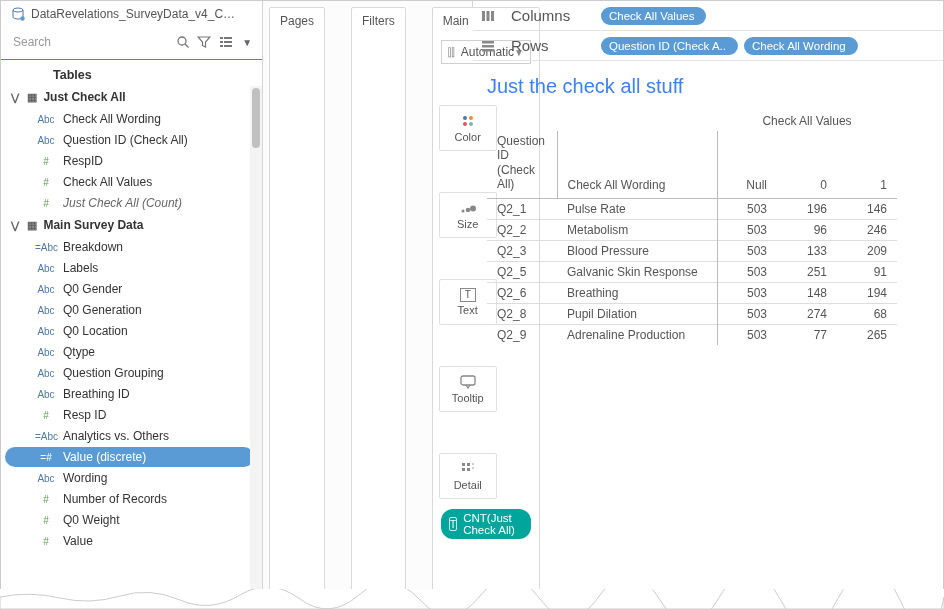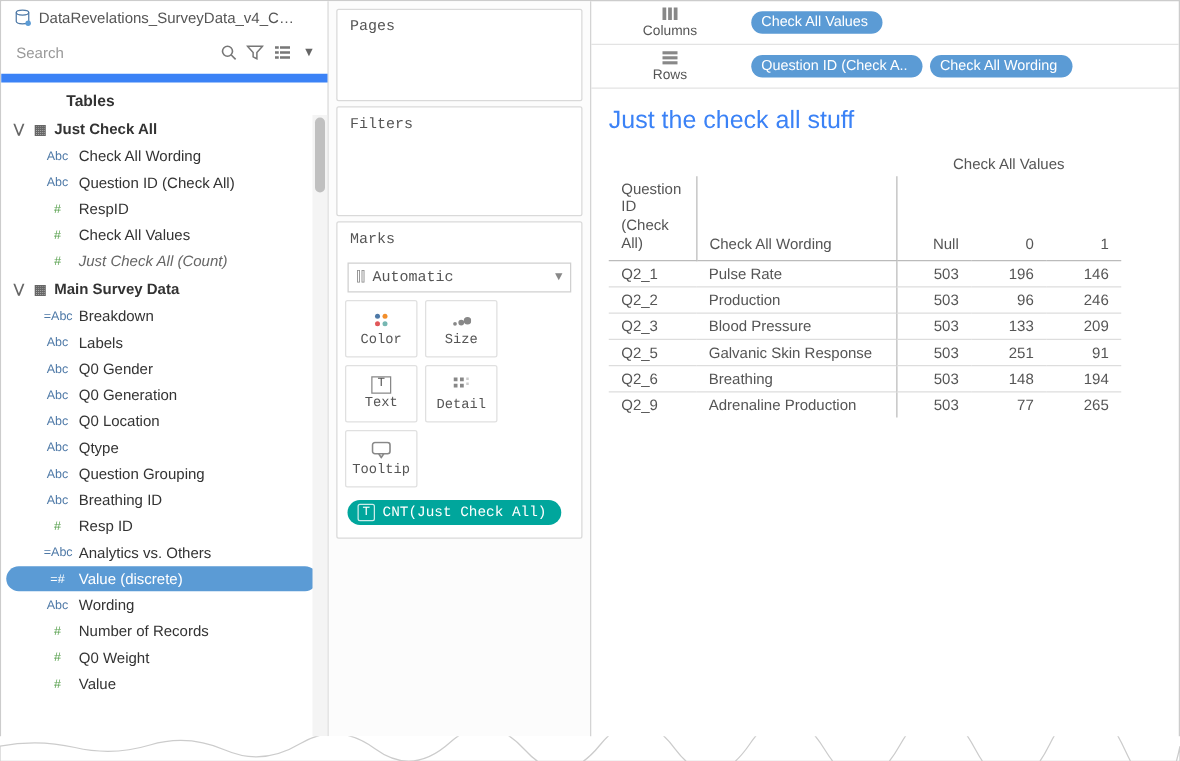--- a/index.html
+++ b/index.html
@@ -8,21 +8,21 @@
 .app { display: flex; height: 100%; border: 1px solid #ccc; }
 
 
 .sidebar { width: 262px; border-right: 1px solid #d4d4d4; display: flex; flex-direction: column; background: #fff; }
 .sidebar-tabs { display: flex; border-bottom: 1px solid #d4d4d4; height: 32px; align-items: stretch; }
 .sidebar-tab { padding: 8px 16px; font-size: 13px; cursor: pointer; border-right: 1px solid #d4d4d4; display:flex; align-items:center; }
 .sidebar-tab.active { font-weight: bold; border-bottom: 2px solid #333; }
 .collapse-arrow { margin-left: auto; padding: 8px 10px; cursor: pointer; font-size: 14px; color: #666; display:flex; align-items:center;}
 .datasource-row { display: flex; align-items: center; padding: 6px 10px; gap: 6px; color: #555; }
 .ds-icon { width: 14px; height: 14px; display:inline-flex; align-items:center; justify-content:center; }
-.search-row { display: flex; align-items: center; padding: 4px 6px 6px 10px; gap: 4px; border-bottom: 7px solid #3b82f6; }
+.search-row { display: flex; align-items: center; padding: 4px 6px 6px 10px; gap: 4px; border-bottom: 1px solid #3b82f6; }
 .search-input { flex: 1; border: none; outline: none; font-size: 12px; padding: 4px 2px; color: #666; }
 .search-input::placeholder { color: #999; }
 .icon-btn { width: 20px; height: 20px; display:inline-flex; align-items:center; justify-content:center; cursor:pointer; color:#666; }
 
 .tables-header { font-weight: bold; padding: 8px 12px 4px; font-size: 12.5px; margin-left: 40px; }
 .tree { overflow-y: auto; flex: 1; position: relative; }
 .tree-scroll { position:absolute; right:0; top:0; bottom:0; width:12px; background:#f4f4f4; }
 .tree-scroll-thumb { position:absolute; right:2px; top:2px; width:8px; height:60px; background:#c0c0c0; border-radius:4px; }
 
 .tree-group-header { display:flex; align-items:center; gap:6px; padding: 4px 6px 4px 10px; font-weight:bold; cursor:pointer; }
@@ -30,44 +30,44 @@
 .table-icon { color:#666; font-size:11px; }
 .tree-item { display:flex; align-items:center; gap:6px; padding: 3px 6px 3px 30px; cursor:pointer; border-radius: 10px; margin: 1px 8px 1px 4px;}
 .tree-item .type-ico { width:22px; text-align:center; font-size:10px; font-weight:normal; }
 .tree-item.abc .type-ico { color:#4e79a7; }
 .tree-item.num .type-ico { color:#59a14f; }
 .tree-item.italic { font-style: italic; color:#666; }
 .tree-item.selected { background:#5b9bd5; color:#fff; }
 .tree-item.selected .type-ico { color:#fff; }
 
 
-.middle { width: 210px; border-right: 1px solid #d4d4d4; display:flex; flex-direction:column; padding: 6px; gap:4px; background:#fcfcfc;font-family:Liberation Mono, monospace; }
+.middle { width: 210px; border-right: 1px solid #d4d4d4; display:flex; flex-direction:row; padding: 6px; gap:26px; background:#fcfcfc; }
 .card { border:1px solid #d9d9d9; border-radius:2px; background:#fff; }
 .card-title { padding:6px 10px; font-size:12px; color:#555; }
 .card.pages .card-body, .card.filters .card-body { height: 46px; }
 .card.filters .card-body { height: 60px; }
 
 .marks-card .mark-dropdown { margin:6px 8px; border:1px solid #d0d0d0; display:flex; align-items:center; padding:4px 6px; font-size:12px; color:#555; cursor:pointer; }
 .marks-card .mark-dropdown .dd-ico { margin-right:6px; color:#888; font-size:11px;}
 .marks-card .mark-dropdown .dd-caret { margin-left:auto; color:#888; font-size:10px; }
 
 .marks-grid { display:flex; flex-wrap:wrap; padding: 0 6px 6px; gap:6px; }
-.mark-cell { width: 58px; height:46px; border:1px solid #e0e0e0; border-radius:2px; display:flex; flex-direction:column; align-items:center; justify-content:center; gap:2px; font-size:11px; color:#555; cursor:pointer; }
+.mark-cell { width: 58px; height:46px; border:1px solid #e0e0e0; border-radius:2px; display:flex; flex-direction:column; align-items:center; justify-content:center; gap:2px; font-size:11px; color:#555; cursor:pointer;margin-top:35px; }
 .mark-cell .mi { font-size:13px; height:16px; display:flex; align-items:center; justify-content:center; }
 .mark-cell.w2 { width: 58px; }
 
 .pill-row { padding: 4px 8px 10px; }
 .pill { display:inline-flex; align-items:center; gap:6px; background:#00a69c; color:#fff; border-radius:12px; padding:3px 12px 3px 8px; font-size:11.5px; cursor:pointer; }
 .pill .pill-ico { font-size:10px; border:1px solid rgba(255,255,255,.8); width:14px; height:14px; display:inline-flex; align-items:center; justify-content:center; border-radius:2px; }
 .pill.blue { background:#5b9bd5; }
 
 
 .viewarea { flex:1; display:flex; flex-direction:column; }
 .shelf-row { display:flex; align-items:center; border-bottom:1px solid #e3e3e3; padding: 4px 8px; gap: 10px; min-height:30px; }
-.shelf-label { width:110px; display:flex; align-items:center; gap:2px; color:#555; font-size:11px;flex-direction:column; }
+.shelf-label { width:110px; display:flex; align-items:center; gap:16px; color:#555; font-size:15px; }
 .shelf-pills { display:flex; gap:6px; }
 
 .viz-title { font-size:20px; padding: 14px 14px 6px; color:#3b82f6; }
 
 .crosstab { padding: 4px 14px; }
 table.ct { border-collapse: collapse; font-size:12px; color:#555; }
 table.ct th, table.ct td { padding: 3px 10px; }
 table.ct thead th { font-weight: normal; text-align:left; }
 .ct-hdr-block { border-right: 1px solid #bbb; }
 .ct-colhdr { text-align:right !important; }
@@ -239,21 +239,21 @@
       <div class="card-title">Pages</div>
       <div class="card-body"></div>
     </div>
 
     <div class="card filters">
       <div class="card-title">Filters</div>
       <div class="card-body"></div>
     </div>
 
     <div class="card marks-card">
-      <div class="card-title">Marks</div>
+      <div class="card-title">Main</div>
       <div class="mark-dropdown">
         <span class="dd-ico">⫿⫿</span>
         <span>Automatic</span>
         <span class="dd-caret">▼</span>
       </div>
       <div class="marks-grid">
         <div class="mark-cell">
           <span class="mi">
             <svg width="14" height="14" viewBox="0 0 14 14">
                 <circle cx="4" cy="4" r="2" fill="#4e79a7"></circle>
@@ -270,42 +270,42 @@
                 <circle cx="3" cy="9" r="1.5" fill="#888"></circle>
                 <circle cx="8" cy="8" r="2.3" fill="#888"></circle>
                 <circle cx="13" cy="6.5" r="3" fill="#888"></circle>
               </svg>
           </span>
           <span>Size</span>
         </div>
         <div class="mark-cell">
           <span class="mi" style="border:1px solid #888;width:16px;height:14px;font-size:10px;line-height:12px;">T</span>
           <span>Text</span>
+        </div>
+        <div class="mark-cell w2">
+          <span class="mi">
+            <svg width="16" height="14" viewBox="0 0 16 14">
+                <rect x="1" y="1" width="14" height="9" rx="2" fill="none" stroke="#888" stroke-width="1.3"></rect>
+                <path d="M6 10l2 3 2-3" fill="none" stroke="#888" stroke-width="1.3"></path>
+              </svg>
+          </span>
+          <span>Tooltip</span>
         </div>
         <div class="mark-cell w2">
           <span class="mi">
             <svg width="14" height="14" viewBox="0 0 14 14">
                 <rect x="1" y="1" width="3" height="3" fill="#888"></rect>
                 <rect x="6" y="1" width="3" height="3" fill="#888"></rect>
                 <rect x="1" y="6" width="3" height="3" fill="#888"></rect>
                 <rect x="6" y="6" width="3" height="3" fill="#888"></rect>
                 <rect x="11" y="1" width="2" height="2" fill="#ccc"></rect>
                 <rect x="11" y="5" width="2" height="2" fill="#ccc"></rect>
               </svg>
           </span>
           <span>Detail</span>
-        </div>
-        <div class="mark-cell w2">
-          <span class="mi">
-            <svg width="16" height="14" viewBox="0 0 16 14">
-                <rect x="1" y="1" width="14" height="9" rx="2" fill="none" stroke="#888" stroke-width="1.3"></rect>
-                <path d="M6 10l2 3 2-3" fill="none" stroke="#888" stroke-width="1.3"></path>
-              </svg>
-          </span>
-          <span>Tooltip</span>
         </div>
       </div>
       <div class="pill-row">
         <span class="pill">
           <span class="pill-ico">T</span>
           <span>CNT(Just Check All)</span>
         </span>
       </div>
     </div>
   </div>
@@ -365,21 +365,21 @@
         <tbody id="ct-body">
             <tr>
               <td class="qid">Q2_1</td>
               <td class="wording">Pulse Rate</td>
               <td class="val">503</td>
               <td class="val">196</td>
               <td class="val">146</td>
             </tr>
             <tr>
               <td class="qid">Q2_2</td>
-              <td class="wording">Production</td>
+              <td class="wording">Metabolism</td>
               <td class="val">503</td>
               <td class="val">96</td>
               <td class="val">246</td>
             </tr>
             <tr>
               <td class="qid">Q2_3</td>
               <td class="wording">Blood Pressure</td>
               <td class="val">503</td>
               <td class="val">133</td>
               <td class="val">209</td>
@@ -390,20 +390,27 @@
               <td class="val">503</td>
               <td class="val">251</td>
               <td class="val">91</td>
             </tr>
             <tr>
               <td class="qid">Q2_6</td>
               <td class="wording">Breathing</td>
               <td class="val">503</td>
               <td class="val">148</td>
               <td class="val">194</td>
+            </tr>
+            <tr>
+              <td class="qid">Q2_8</td>
+              <td class="wording">Pupil Dilation</td>
+              <td class="val">503</td>
+              <td class="val">274</td>
+              <td class="val">68</td>
             </tr>
             <tr>
               <td class="qid">Q2_9</td>
               <td class="wording">Adrenaline Production</td>
               <td class="val">503</td>
               <td class="val">77</td>
               <td class="val">265</td>
             </tr>
           </tbody>
       </table>

